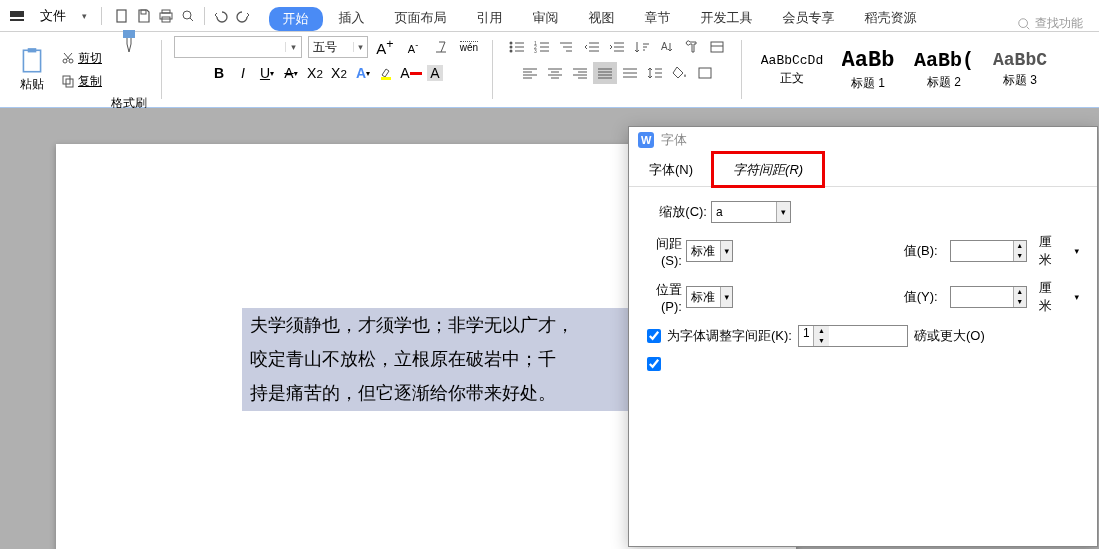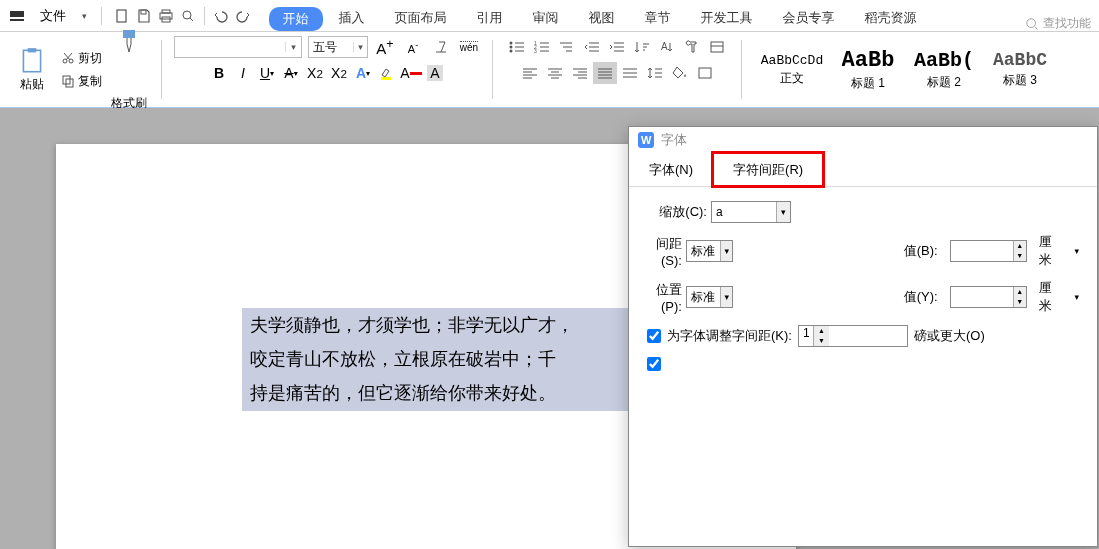--- a/index.html
+++ b/index.html
@@ -11,31 +11,31 @@
 .hamburger { display: inline-block; width: 14px; height: 10px; }
 .hamburger::before { content: ""; display: block; border-top: 2px solid #333; border-bottom: 2px solid #333; height: 6px; box-shadow: 0 4px 0 #333 inset; }
 .dropdown-caret { font-size: 9px; color: #555; }
 .qatoolbar { display: flex; align-items: center; gap: 2px; padding: 0 6px; }
 .qat-sep { width: 1px; height: 18px; background: #ccc; margin: 0 4px; }
 .qat-icon { width: 20px; height: 20px; display: flex; align-items: center; justify-content: center; cursor: pointer; }
 .qat-icon svg { width: 16px; height: 16px; }
 .menu-tabs { display: flex; gap: 2px; margin-left: 10px; align-items: flex-end; height: 100%; }
 .menu-tab { padding: 4px 14px; cursor: pointer; color: #333; border-radius: 4px; }
 .menu-tab.active { background: #4a8bf5; color: #fff; border-radius: 10px; padding: 3px 14px; }
-.search-box { margin-left: auto; display: flex; align-items: center; color: #999; font-size: 12px; padding-right: 8px; gap: 4px; margin-top: 16px; }
+.search-box { margin-left: auto; display: flex; align-items: center; color: #999; font-size: 12px; padding-right: 16px; gap: 4px; margin-top: 16px; }
 
 
 .ribbon { display: flex; background: #fff; border-bottom: 1px solid #a9c8f0; height: 76px; padding: 4px 6px; gap: 6px; font-size: 12px; }
 .ribbon-group { display: flex; flex-direction: row; align-items: center; gap: 4px; padding: 0 4px; }
 .ribbon-sep { width: 1px; background: #d0d0d0; margin: 4px 2px; }
 .paste-block { display: flex; flex-direction: column; align-items: center; justify-content: center; width: 44px; cursor: pointer; }
 .paste-block svg { width: 26px; height: 30px; }
 .paste-label { font-size: 12px; }
 .clipboard-side { display: flex; flex-direction: column; gap: 2px; }
-.clip-btn { display: flex; align-items: center; gap: 3px; cursor: pointer; font-size: 12px; padding: 2px 3px; }
+.clip-btn { display: flex; align-items: center; gap: 3px; cursor: pointer; font-size: 12px; padding: 2px 3px; text-decoration: underline; }
 .clip-btn svg { width: 14px; height: 14px; }
 .format-brush { display: flex; flex-direction: column; align-items: center; cursor: pointer; width: 40px; gap: 39px; }
 .format-brush svg { width: 24px; height: 28px; }
 
 .font-combo { display: flex; align-items: center; border: 1px solid #bbb; height: 22px; background: #fff; }
 .font-combo input { border: none; outline: none; width: 110px; padding: 0 4px; font-size: 12px; }
 .font-combo .drop { width: 16px; text-align: center; font-size: 9px; color: #555; cursor: pointer; border-left: 1px solid #ddd; }
 .size-combo { width: 60px; }
 .size-combo input { width: 44px; }
 .font-row { display: flex; gap: 6px; align-items: center; }
@@ -64,21 +64,21 @@
 .page { position: absolute; top: 36px; left: 56px; width: 740px; height: 900px; background: #fff; box-shadow: 0 2px 6px rgba(0,0,0,.3); }
 .text-content { position: absolute; top: 164px; left: 186px; width: 440px; font-size: 18px; font-family: SimSun, serif; line-height: 1.9; background: #c8cde0; }
 .text-content p { white-space: nowrap; overflow: hidden; padding-left: 8px; }
 
 
 .dialog { position: absolute; top: 126px; left: 628px; width: 470px; height: 421px; background: #fff; border: 1px solid #888; box-shadow: 0 4px 16px rgba(0,0,0,.25); font-size: 13px; }
 .dialog-title { display: flex; align-items: center; gap: 6px; padding: 4px 8px; color: #888; }
 .dialog-title svg { width: 18px; height: 18px; }
 .dialog-tabs { display: flex; height: 34px; align-items: stretch; border-bottom: 1px solid #ddd; }
 .dtab { padding: 8px 20px; cursor: pointer; display: flex; align-items: center; }
-.dtab.active { background: #fff; }
+.dtab.active { background: #fff; font-style: italic; }
 .dtab.highlighted { outline: 3px solid #e00; outline-offset: -1px; }
 .dialog-body { padding: 14px 18px; }
 .dfield { display: flex; align-items: center; gap: 4px; margin-bottom: 10px; }
 .dfield label { width: 60px; text-align: right; }
 .dfield2 { display: flex; align-items: center; gap: 4px; }
 .dfield2 label { width: 44px; text-align: right; }
 .fcombo { display: flex; border: 1px solid #888; height: 22px; width: 80px; background: #fff; }
 .fcombo input { border: none; outline: none; width: 100%; padding: 0 4px; font-size: 12px; }
 .fcombo .drop { width: 18px; text-align: center; font-size: 9px; background: #eee; border-left: 1px solid #aaa; display: flex; align-items: center; justify-content: center; cursor: pointer; }
 .spin { display: flex; border: 1px solid #888; height: 22px; width: 84px; background: #fff; }

